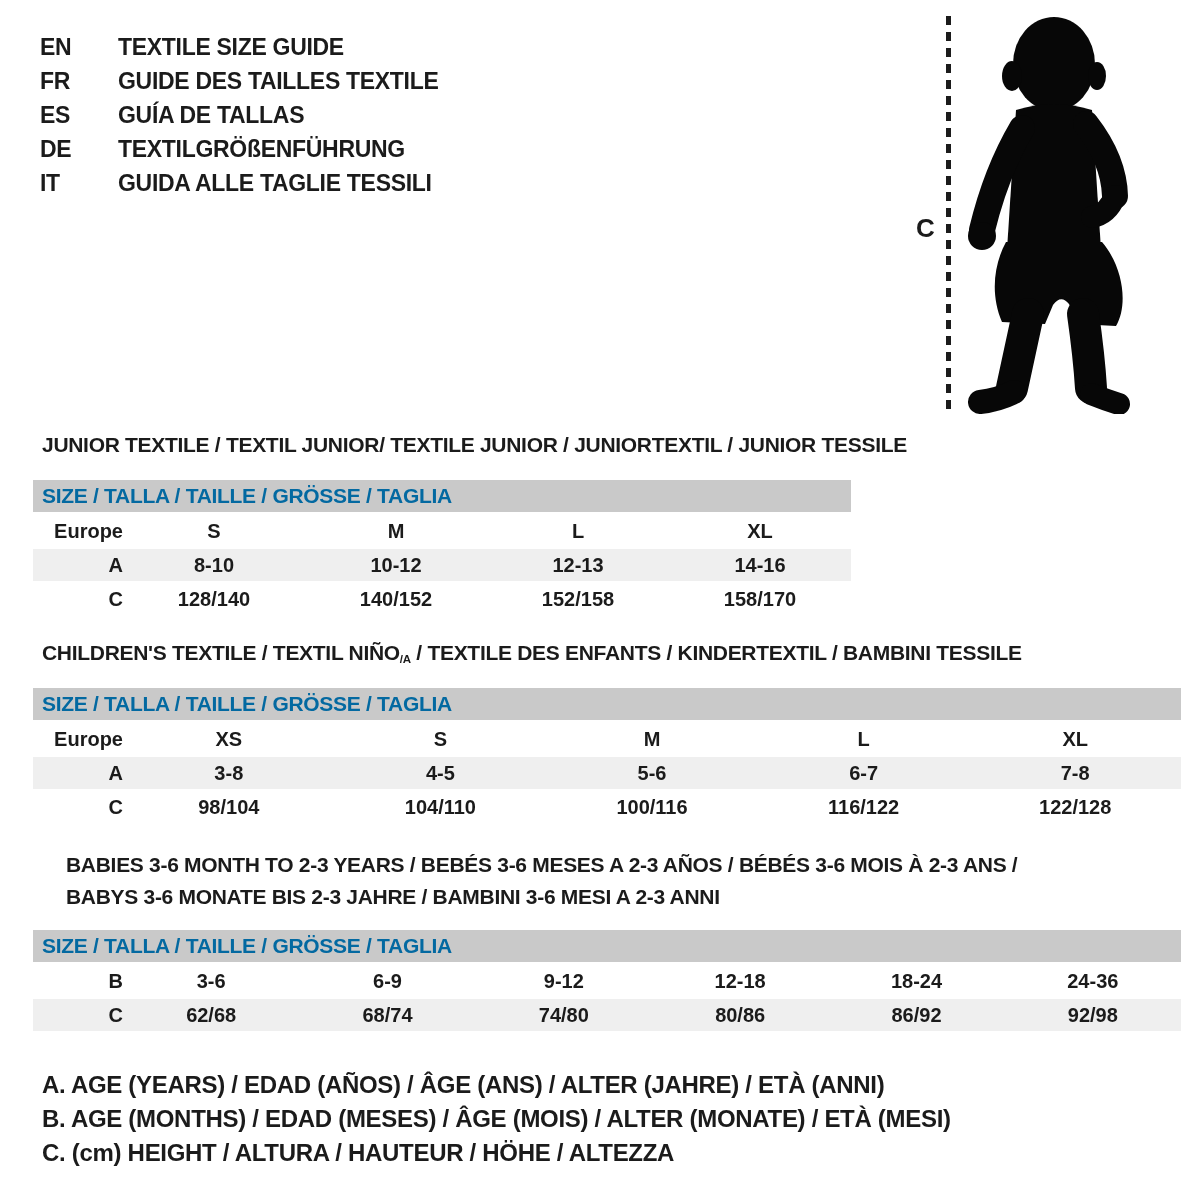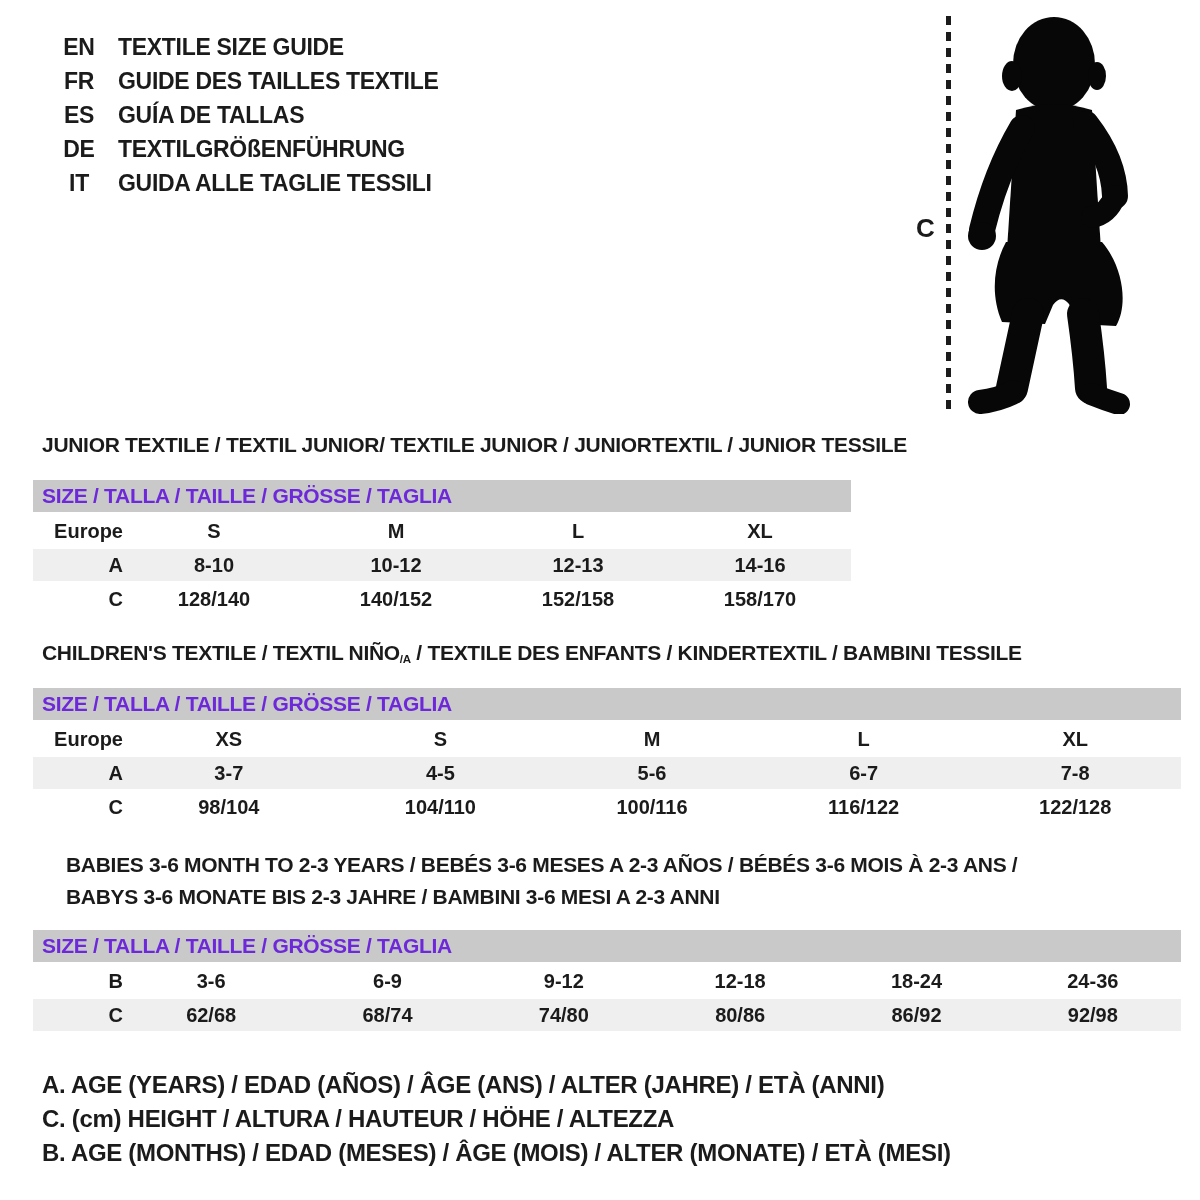--- a/index.html
+++ b/index.html
@@ -16,39 +16,39 @@
     width:1200px;height:1200px;
     background:#fff;
     font-family:"Liberation Sans","DejaVu Sans",sans-serif;
     font-weight:700;
     color:var(--text);
     overflow:hidden;
   }
   
   .lang-block{position:absolute;left:40px;top:30px;}
   .lang-row{display:flex;height:34px;line-height:34px;font-size:23px;letter-spacing:-0.3px;}
-  .lang-code{width:78px;flex:0 0 78px;text-align:center;}
+  .lang-code{width:78px;flex:0 0 78px;}
   
   .dash-line{
     position:absolute;left:946px;top:16px;width:5px;height:400px;
     background:repeating-linear-gradient(to bottom,var(--text) 0 9px,transparent 9px 16px);
   }
   .c-label{position:absolute;left:916px;top:213px;font-size:26px;}
   .toddler{position:absolute;left:958px;top:12px;}
   .sil path,.sil ellipse,.sil circle{fill:var(--silhouette);}
   .sil .stroke{fill:none;stroke:var(--silhouette);stroke-linecap:round;}
   .w22{stroke-width:22px}.w24{stroke-width:24px}.w26{stroke-width:26px}.w32{stroke-width:32px}
   
   .sec-title{position:absolute;left:42px;font-size:21px;letter-spacing:-0.3px;white-space:nowrap;}
   .sec-title .sub{font-size:0.55em;vertical-align:-0.25em;}
   .two-line{line-height:32px;margin-left:24px;}
   .tbl{position:absolute;left:33px;}
   .size-bar{
     height:32px;line-height:32px;margin-bottom:3px;
-    background:var(--size-header-bg);color:#6d28d9;
+    background:var(--size-header-bg);color:#0369a1;
     font-size:21px;letter-spacing:-0.3px;padding-left:9px;
   }
   .trow{display:grid;height:32px;line-height:32px;margin-bottom:2px;font-size:20px;}
   .cols4{grid-template-columns:90px repeat(4,1fr);}
   .cols5{grid-template-columns:90px repeat(5,1fr);}
   .cols6{grid-template-columns:90px repeat(6,1fr);}
   .trow .tcell{text-align:center;}
   .trow .tlabel{text-align:right;padding-left:9px;}
   .striped{background:var(--stripe-bg);}
   
@@ -135,21 +135,21 @@
     <div class="trow cols5">
       <span class="tcell tlabel">Europe</span>
       <span class="tcell">XS</span>
       <span class="tcell">S</span>
       <span class="tcell">M</span>
       <span class="tcell">L</span>
       <span class="tcell">XL</span>
     </div>
     <div class="trow cols5 striped">
       <span class="tcell tlabel">A</span>
-      <span class="tcell">3-7</span>
+      <span class="tcell">3-8</span>
       <span class="tcell">4-5</span>
       <span class="tcell">5-6</span>
       <span class="tcell">6-7</span>
       <span class="tcell">7-8</span>
     </div>
     <div class="trow cols5">
       <span class="tcell tlabel">C</span>
       <span class="tcell">98/104</span>
       <span class="tcell">104/110</span>
       <span class="tcell">100/116</span>
@@ -179,17 +179,17 @@
       <span class="tcell">68/74</span>
       <span class="tcell">74/80</span>
       <span class="tcell">80/86</span>
       <span class="tcell">86/92</span>
       <span class="tcell">92/98</span>
     </div>
   </div>
 
   <div class="footnotes">
     <div class="fn-line">A. AGE (YEARS) / EDAD (AÑOS) / ÂGE (ANS) / ALTER (JAHRE) / ETÀ (ANNI)</div>
+    <div class="fn-line">B. AGE (MONTHS) / EDAD (MESES) / ÂGE (MOIS) / ALTER (MONATE) / ETÀ (MESI)</div>
     <div class="fn-line">C. (cm) HEIGHT / ALTURA / HAUTEUR / HÖHE / ALTEZZA</div>
-    <div class="fn-line">B. AGE (MONTHS) / EDAD (MESES) / ÂGE (MOIS) / ALTER (MONATE) / ETÀ (MESI)</div>
   </div>
 
 </div>
 
 </body></html>

